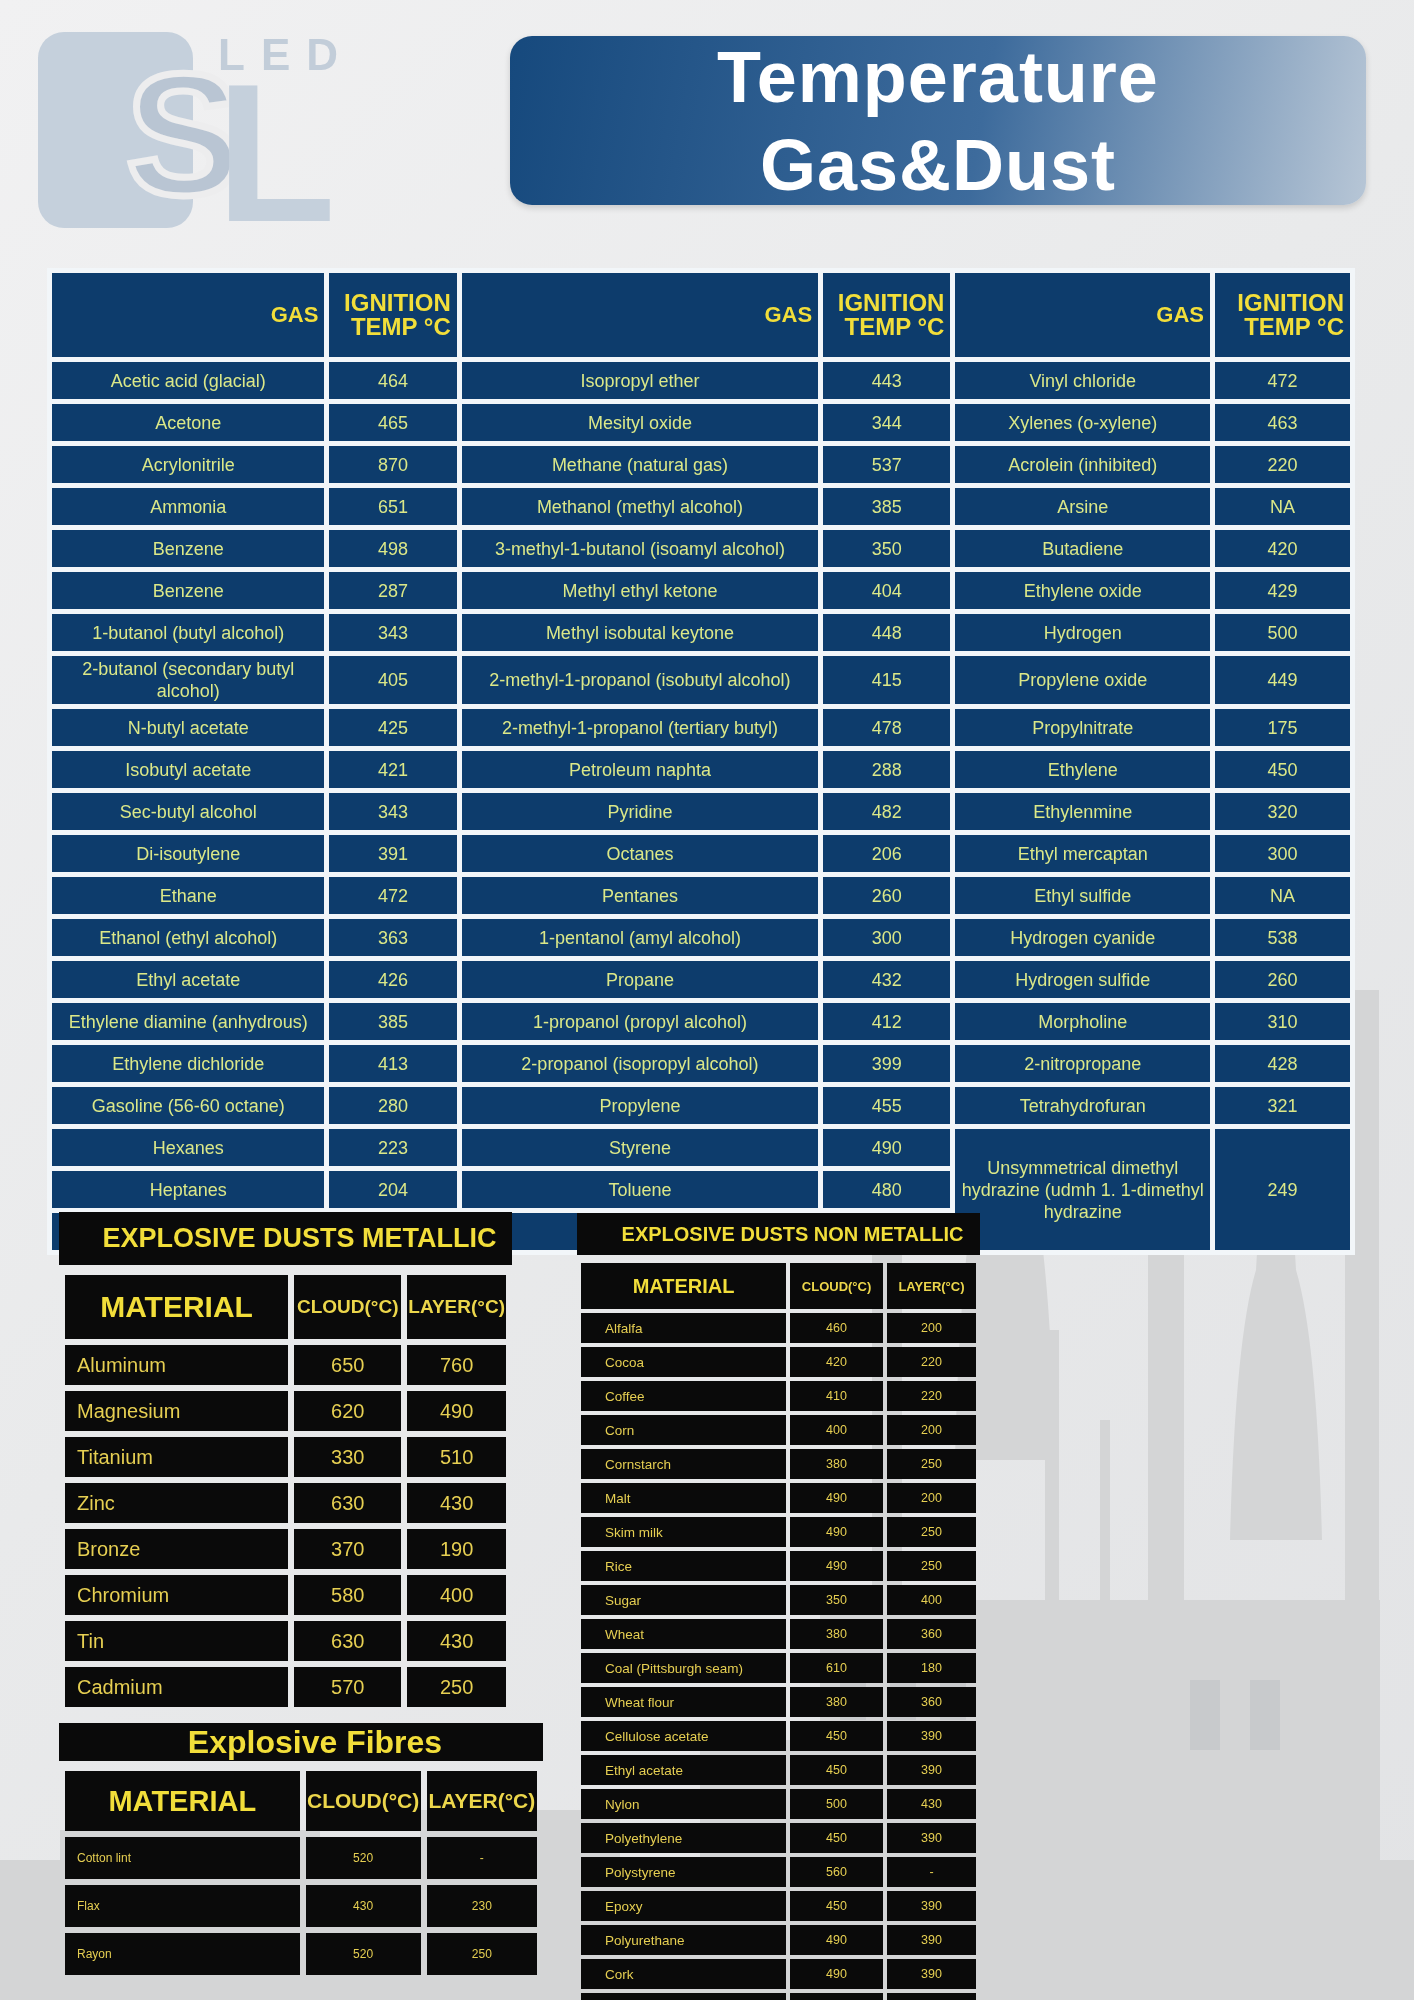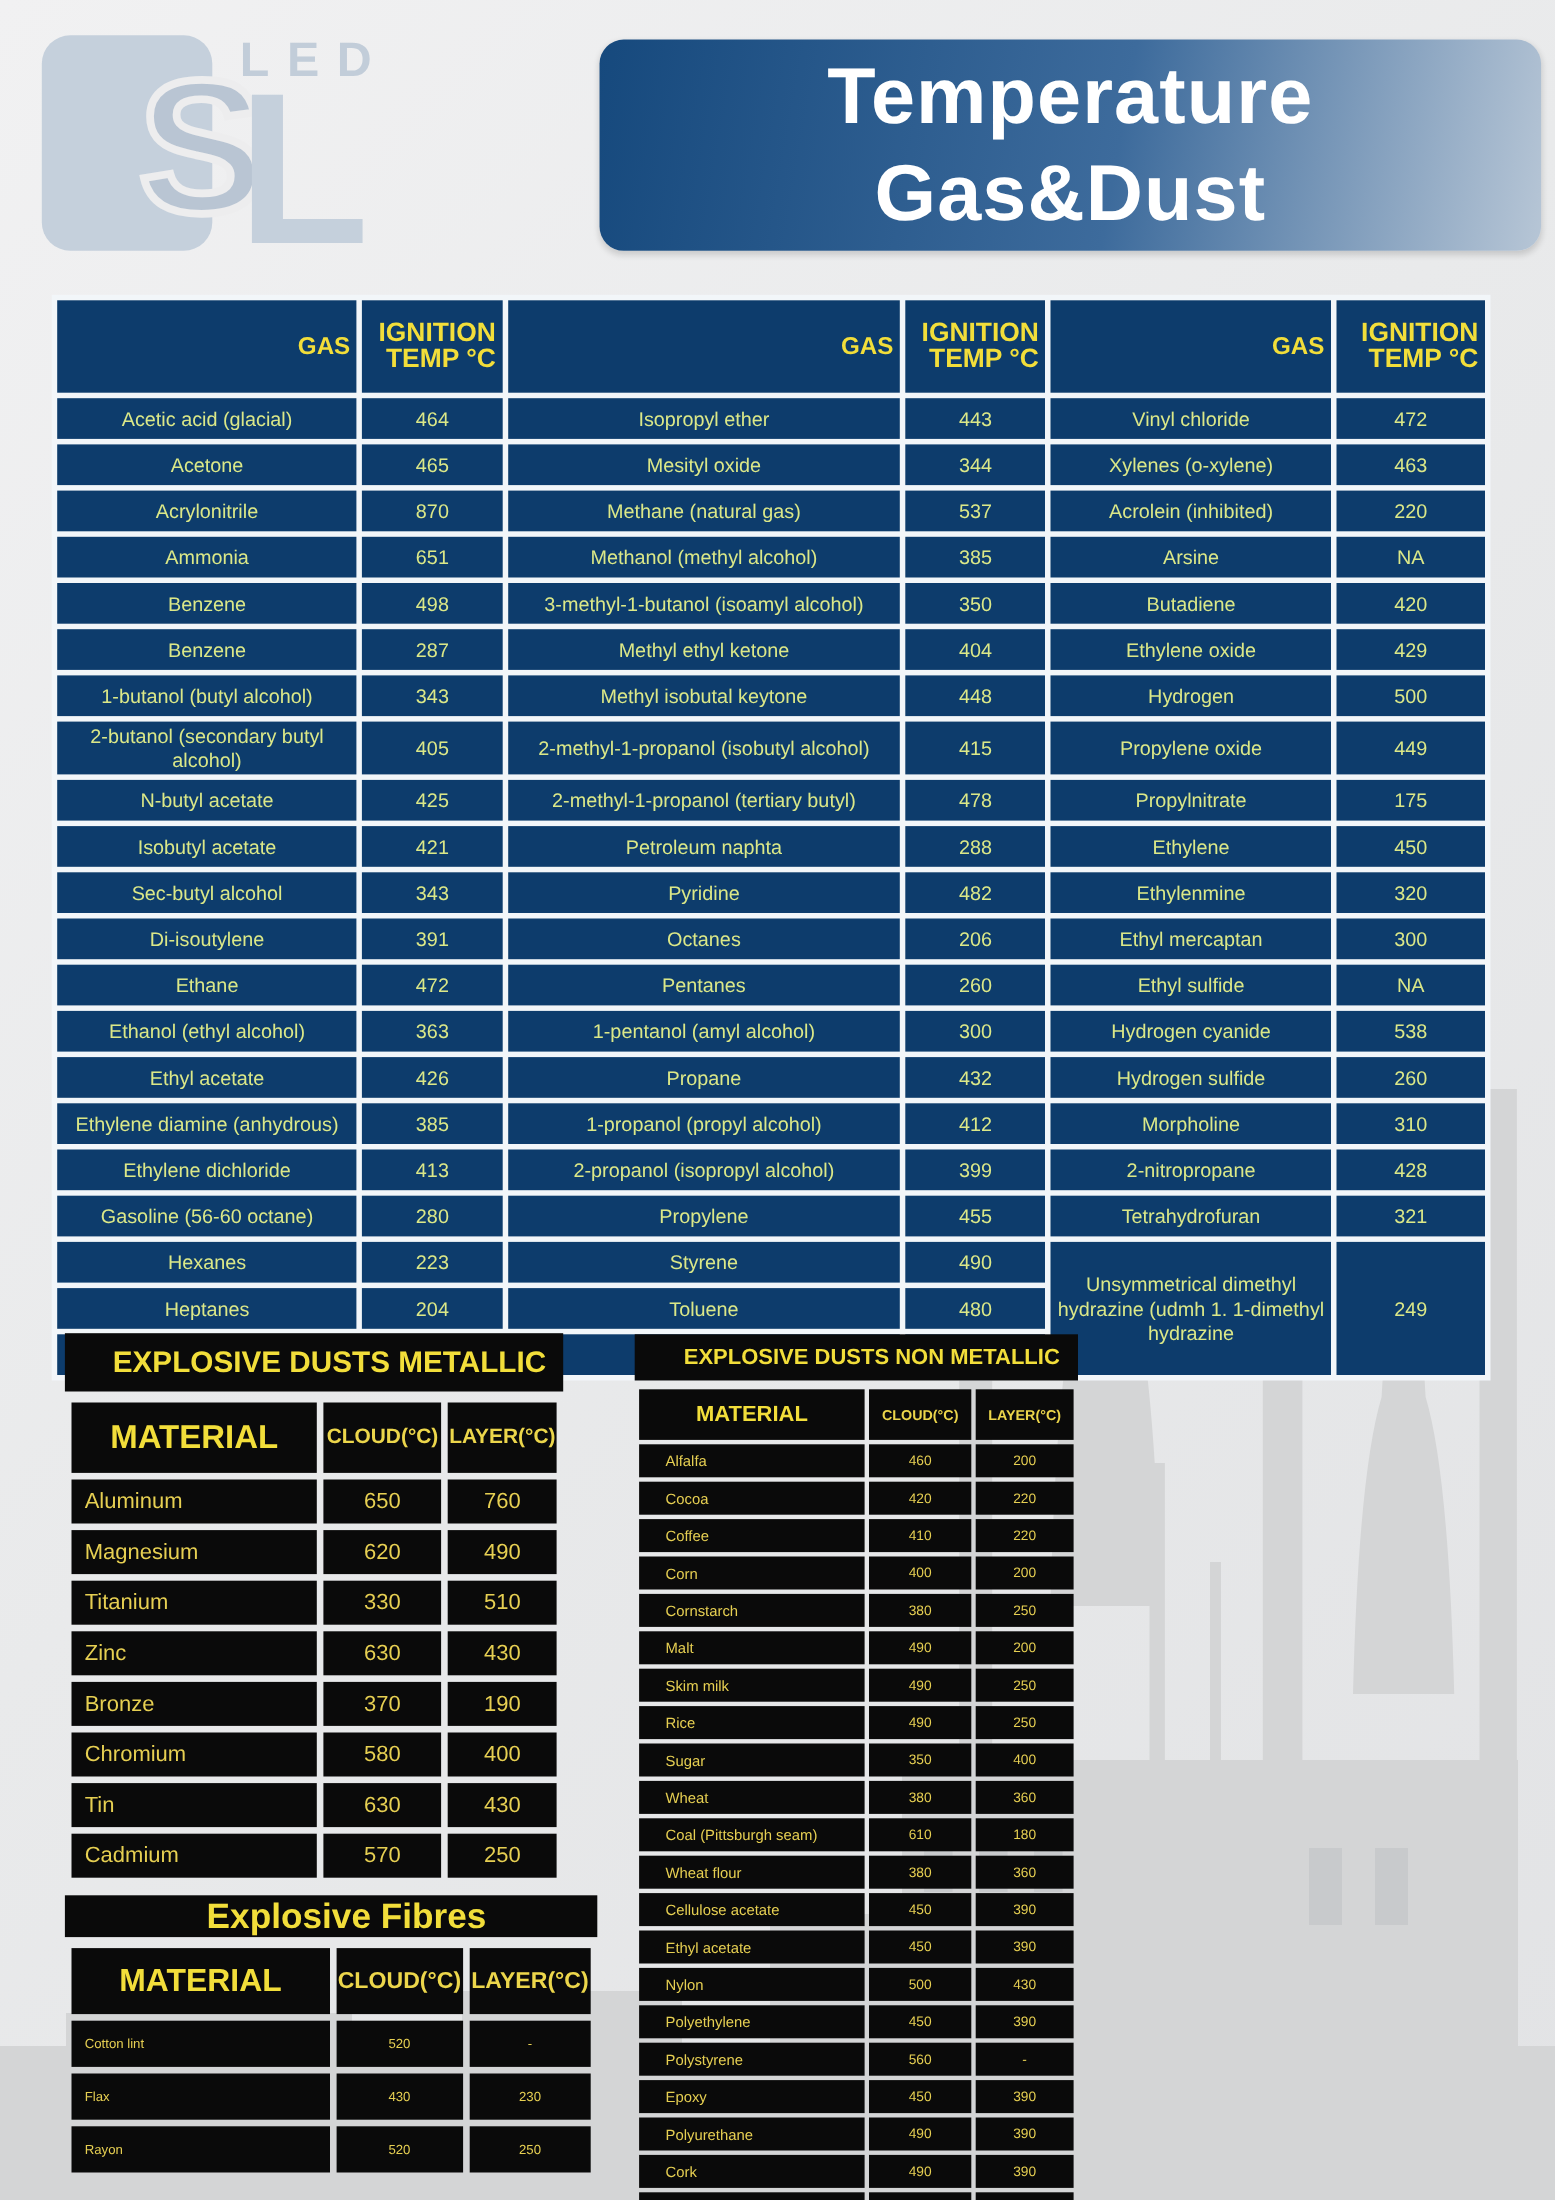--- a/index.html
+++ b/index.html
@@ -10,24 +10,24 @@
 
   
   .logo{position:absolute;left:38px;top:20px;width:320px;height:310px;z-index:1;}
   .logo-square{position:absolute;left:0;top:12px;width:155px;height:196px;border-radius:26px;background:#c5d0dc;}
   .logo-s{position:absolute;left:88px;top:28px;font-size:172px;font-weight:800;color:#b9c5d3;
           -webkit-text-stroke:7px #ededee;line-height:1;}
   .logo-l{position:absolute;left:178px;top:36px;font-size:196px;font-weight:800;color:#c5d0dc;line-height:1;}
   .logo-led{position:absolute;left:180px;top:10px;font-size:44px;font-weight:700;color:#c2cdd9;letter-spacing:16px;}
 
   
-  .banner{position:absolute;left:510px;top:36px;width:856px;height:192px;border-radius:22px;z-index:1;
+  .banner{position:absolute;left:510px;top:36px;width:856px;height:169px;border-radius:22px;z-index:1;
           background:linear-gradient(100deg,var(--banner-from) 0%,#3d6b9c 55%,var(--banner-to) 100%);
           display:flex;flex-direction:column;align-items:center;justify-content:center;
-          box-shadow:0 3px 6px rgba(0,0,0,.15);margin-left:35px;}
+          box-shadow:0 3px 6px rgba(0,0,0,.15);}
   .banner div{color:#fff;font-weight:800;font-size:72px;line-height:88px;letter-spacing:1px;}
 
   
   table{border-collapse:separate;}
   .gas-table{position:absolute;left:47px;top:268px;width:1308px;z-index:1;
              border-spacing:5px;background:#f2f6f9;table-layout:fixed;}
   .gas-table th{background:var(--navy);color:var(--yellow);font-weight:800;vertical-align:middle;
                 text-align:right;height:80px;font-size:22px;padding:2px 6px;}
   .gas-table th.temp-h{font-size:24px;line-height:24px;}
   .gas-table td{background:var(--navy);color:var(--cell-text);text-align:center;vertical-align:middle;

